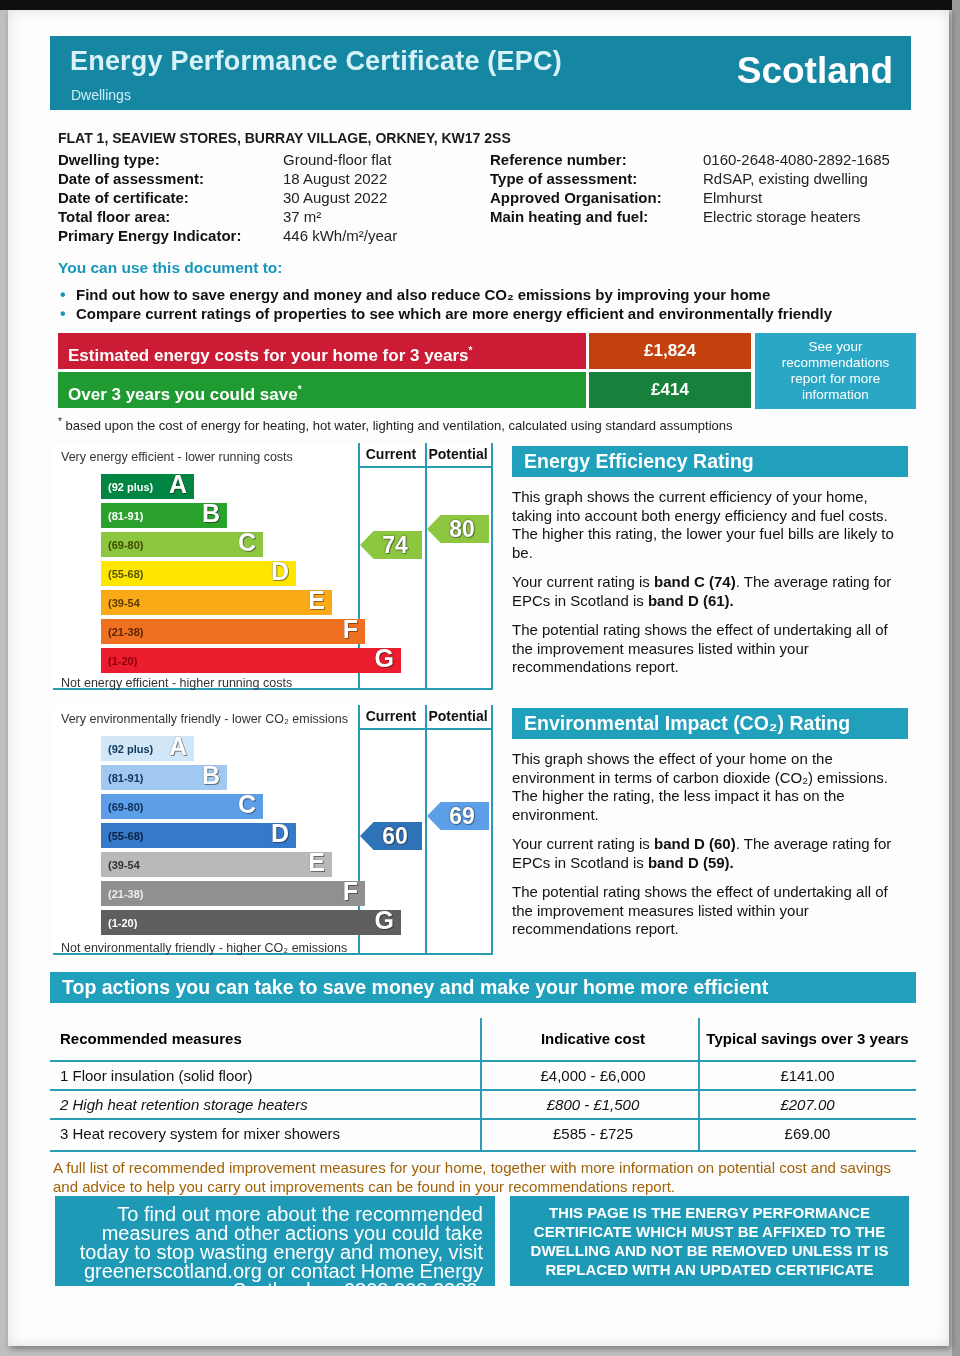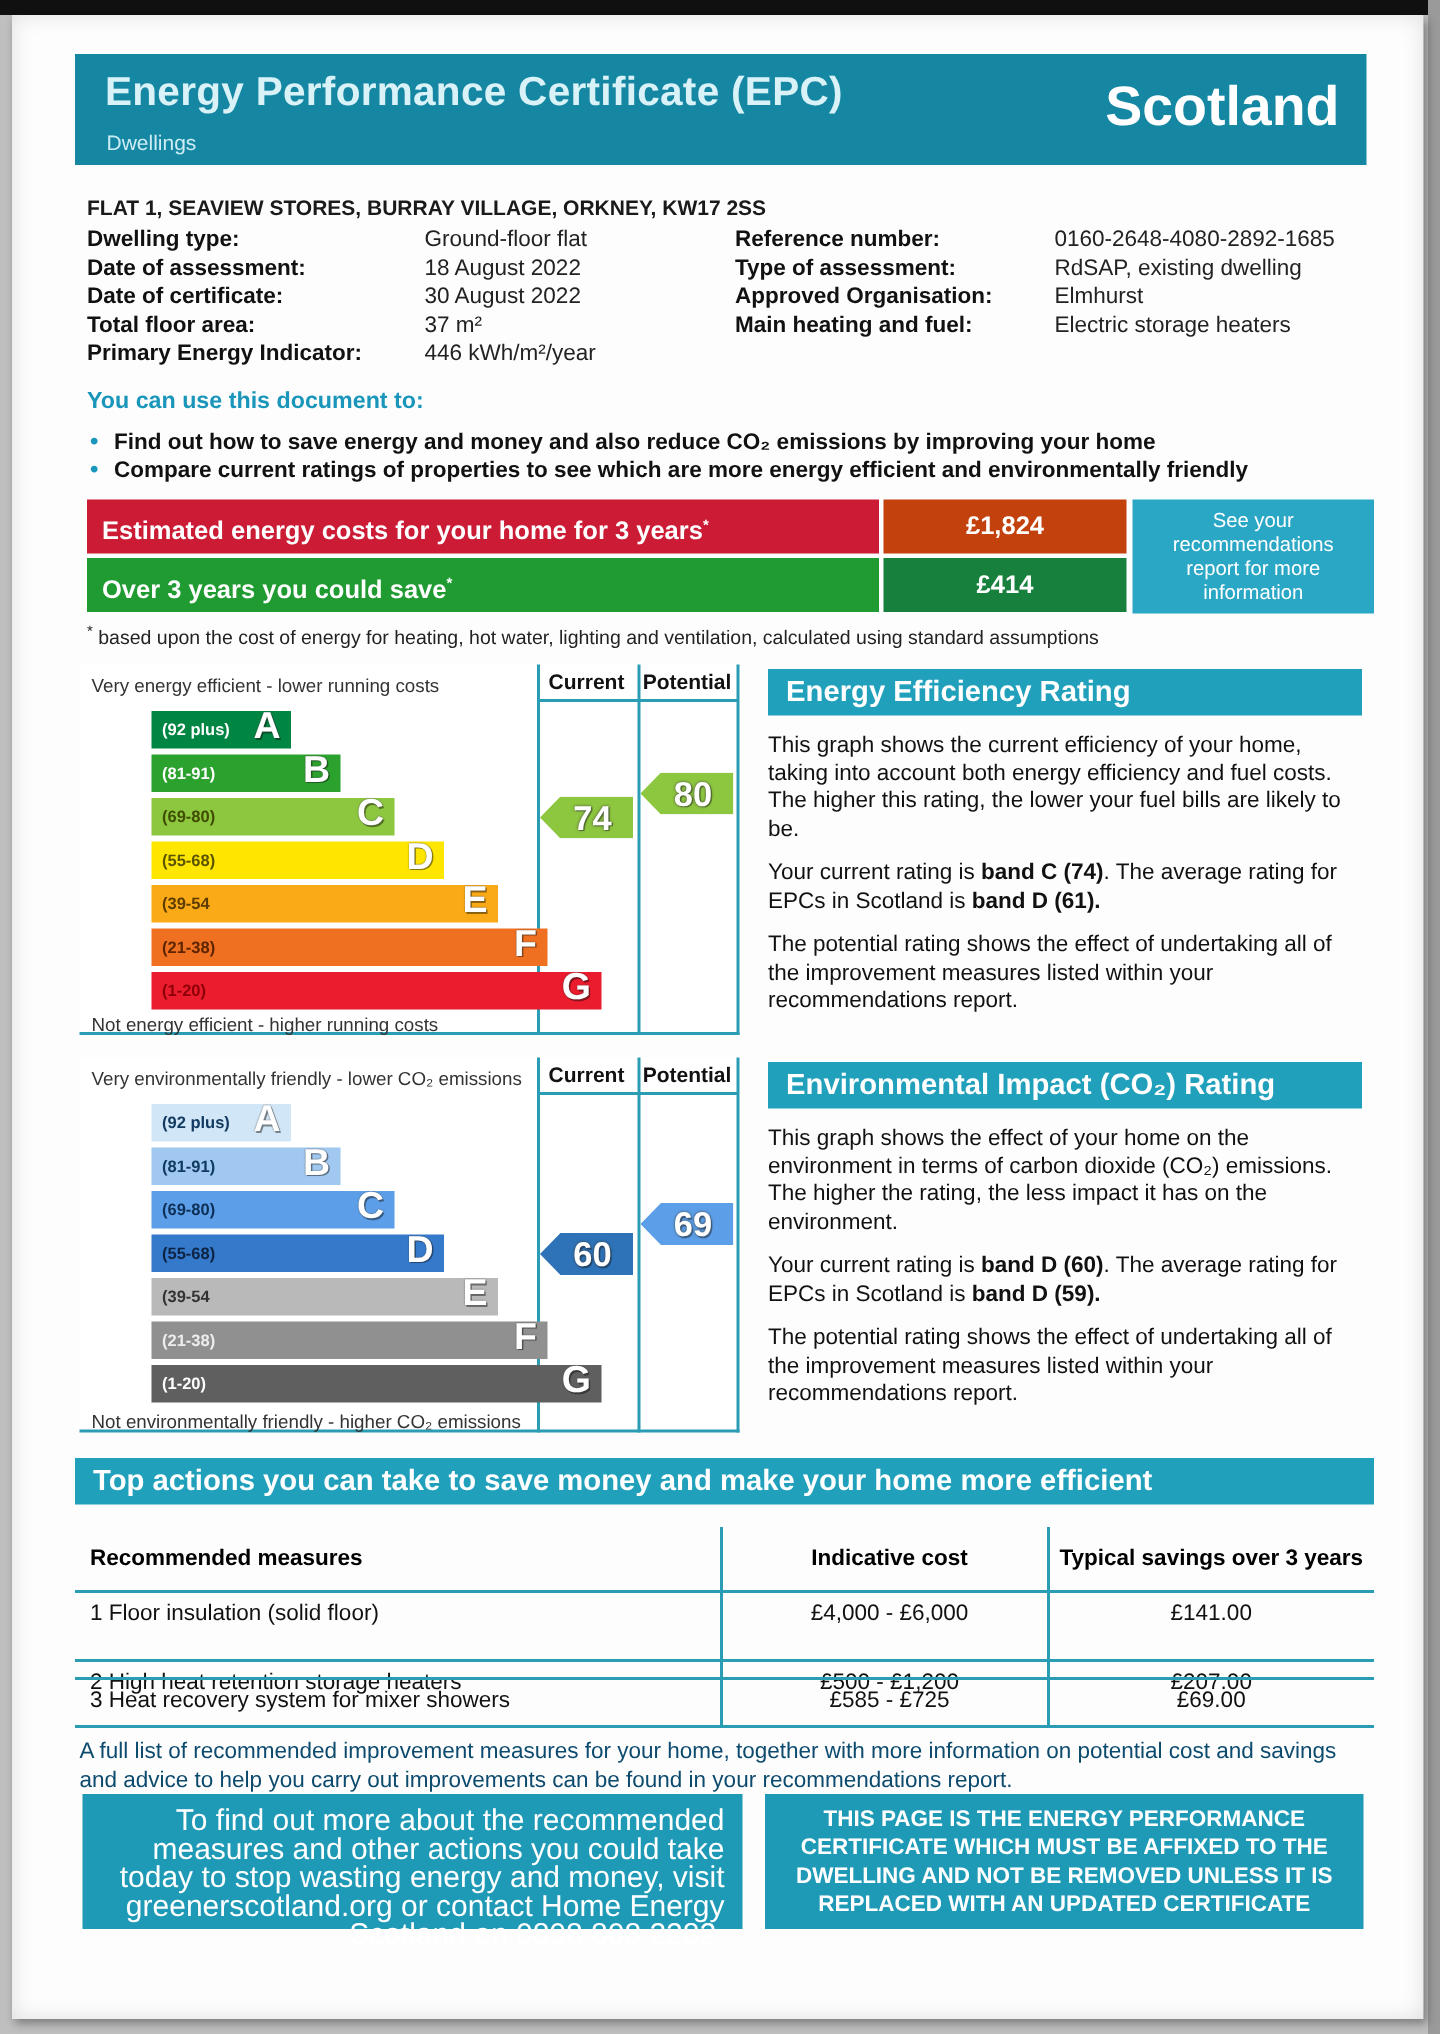--- a/index.html
+++ b/index.html
@@ -73,21 +73,21 @@
   .measures { position:absolute; left:42px; top:1004px; width:866px; height:138px; }
   .measures .vline { position:absolute; top:4px; bottom:0; width:2px; background:var(--line-teal,#2a9db5); }
   .m-head { position:absolute; top:0; left:0; right:0; height:46px; }
   .m-row { position:absolute; left:0; right:0; height:29px; border-top:2px solid var(--line-teal,#2a9db5); }
   .m-bottom { position:absolute; left:0; right:0; bottom:0; height:2px; background:var(--line-teal,#2a9db5); }
   .c1 { position:absolute; left:10px; width:415px; }
   .c2 { position:absolute; left:438px; width:210px; text-align:center; }
   .c3 { position:absolute; left:655px; width:205px; text-align:center; }
   .m-head .c1,.m-head .c2,.m-head .c3 { font-size:15px; font-weight:bold; top:16px; }
   .m-row .c1,.m-row .c2,.m-row .c3 { font-size:15px; top:5px; color:#111; }
-  .after-note { position:absolute; left:45px; top:1148px; width:856px; font-size:15px; line-height:19px; color:#0c4a6e; }
+  .after-note { position:absolute; left:45px; top:1148px; width:856px; font-size:15px; line-height:19px; color:#a16207; }
   
   .foot-box { position:absolute; top:1186px; height:90px; background:var(--footer-teal,#1e9ab6); color:#fff; }
   .foot-box.info { left:47px; width:440px; font-size:20px; line-height:19px; padding:9px 12px;text-align:right; }
   .foot-box.notice { left:502px; width:399px; font-size:15px; font-weight:bold; line-height:19px; text-align:center;
     display:flex; align-items:center; justify-content:center; padding:6px 14px; }
   sup { font-size:10px; vertical-align:super; }
 </style>
 </head>
 <body>
 
@@ -311,23 +311,23 @@
       <div class="c1">Recommended measures</div>
       <div class="c2">Indicative cost</div>
       <div class="c3">Typical savings over 3 years</div>
     </div>
     <div class="m-bottom"></div>
   <div class="m-row" style="top: 46px;">
         <div class="c1">1 Floor insulation (solid floor)</div>
         <div class="c2">£4,000 - £6,000</div>
         <div class="c3">£141.00</div>
       </div>
-      <div class="m-row" style="top: 92px;">
+      <div class="m-row" style="top: 75px; font-style: italic;">
         <div class="c1">2 High heat retention storage heaters</div>
-        <div class="c2">£500 - £1,200</div>
+        <div class="c2">£800 - £1,500</div>
         <div class="c3">£207.00</div>
       </div>
       <div class="m-row" style="top: 104px;">
         <div class="c1">3 Heat recovery system for mixer showers</div>
         <div class="c2">£585 - £725</div>
         <div class="c3">£69.00</div>
       </div>
     </div>
 
   <div class="after-note">A full list of recommended improvement measures for your home, together with more information on potential cost and savings and advice to help you carry out improvements can be found in your recommendations report.</div>

